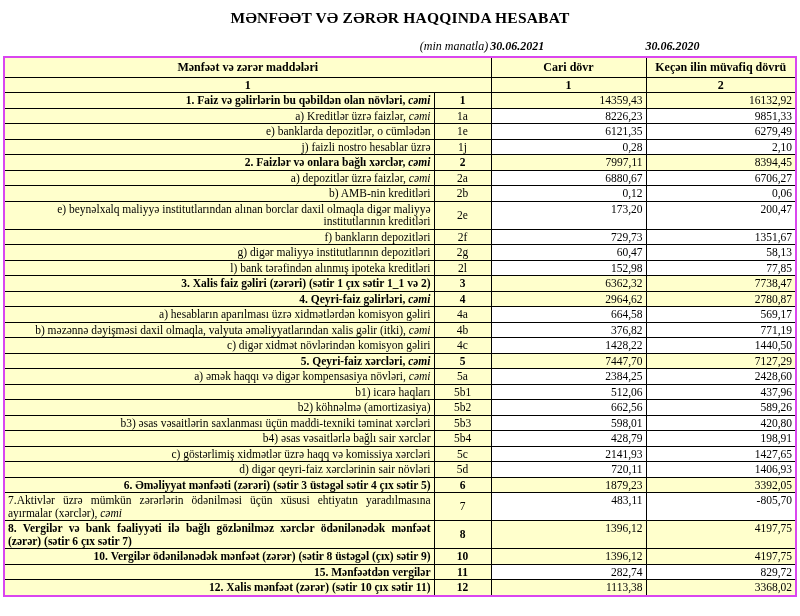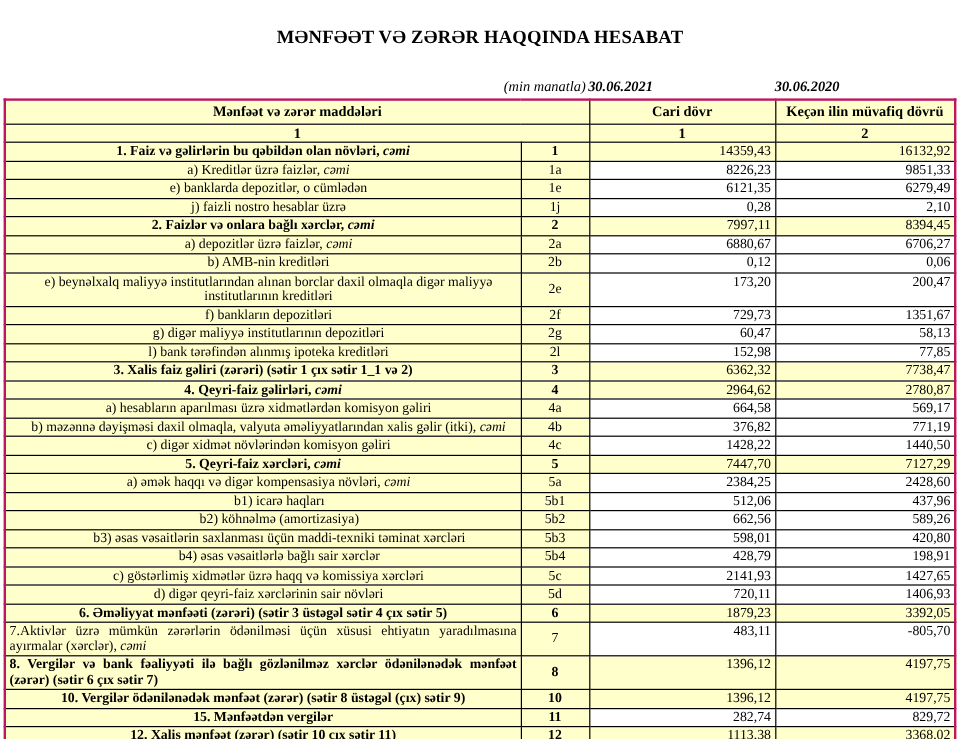--- a/index.html
+++ b/index.html
@@ -3,46 +3,46 @@
 <meta charset="utf-8">
 <style>
   html,body{margin:0;padding:0;background:#ffffff;}
   body{
     width:800px;height:616px;overflow:hidden;
     font-family:"Liberation Serif","DejaVu Serif",serif;
     color:#000;
   }
   .title{
     text-align:center;font-weight:bold;font-size:15.5px;
-    padding-top:23px;letter-spacing:.2px;
+    padding-top:9px;letter-spacing:.2px;
   }
   .subhead{
-    display:flex;margin:24px 0 2px 3px;width:794px;
+    display:flex;margin:12px 0 2px 3px;width:794px;
     font-size:12px;font-style:italic;align-items:flex-end;
   }
   .subhead .unit{width:487px;text-align:right;padding-right:2px;}
   .subhead .date{font-weight:bold;padding-right:3px;}
   .subhead .d1{width:153px;}
   .subhead .d2{width:149px;}
   table{
     border-collapse:collapse;table-layout:fixed;
     margin-left:3px;width:794px;
-    border:2px solid #be185d;
+    border:2px solid #d946ef;
   }
   th,td{
     border:1px solid #000;
     font-size:11.5px;line-height:12.5px;
     padding:1px 3px;
     background:#FFFFCC;
     overflow:hidden;
   }
   thead th{text-align:center;font-size:12px;}
   tr.h1 th{height:17px;vertical-align:middle;}
   tr.h2 th{height:11px;line-height:11px;}
-  td.lbl{text-align:center;vertical-align:middle;}
+  td.lbl{text-align:right;vertical-align:middle;}
   td.lbl.ind1{padding-left:12px;}
   td.lbl.ind2{padding-left:30px;font-family:Liberation Serif, serif;}
   td.lbl.just{text-align:justify;font-family:Liberation Serif, serif;}
   td.code{text-align:center;vertical-align:middle;}
   td.val{text-align:right;vertical-align:top;}
   td.val.plain{background:#ffffff;font-weight:normal;margin-left:28px;}
   tr.bold td.lbl, tr.bold td.code{font-weight:bold;}
   tr.shaded td.val{font-weight:normal;}
   i{font-style:italic;}
   tr{height:15px;}

